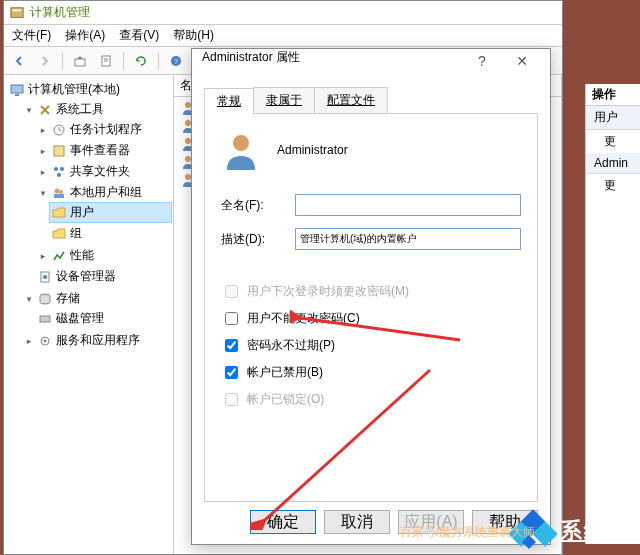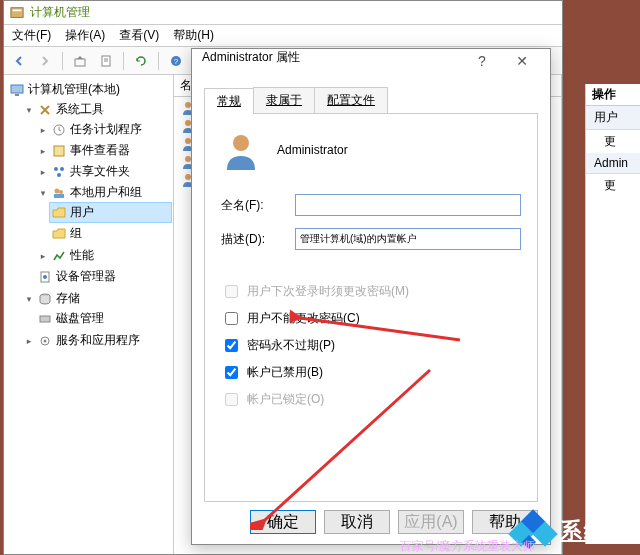--- a/index.html
+++ b/index.html
@@ -65,21 +65,21 @@
   
   
   .wm { position: absolute; right: 8px; bottom: 6px; display: flex; align-items: center; gap: 6px; }
   .wm .diamonds { position: relative; width: 42px; height: 36px; }
   .wm .d { position: absolute; width: 18px; height: 18px; transform: rotate(45deg); }
   .wm .d1 { left: 12px; top: 0; background: #1a6fdc; }
   .wm .d2 { left: 0; top: 12px; background: #2fb8e6; }
   .wm .d3 { left: 24px; top: 12px; background: #2fb8e6; }
   .wm .d4 { left: 12px; top: 24px; background: #1a6fdc; width: 10px; height: 10px; }
   .wm-text { font-size: 22px; color: #fff; font-weight: 700; letter-spacing: 2px; text-decoration: underline; }
-  .wm-sub { position: absolute; bottom: 0; right: 105px; color: #f0abfc; font-size: 12px; }
+  .wm-sub { position: absolute; bottom: 14px; right: 105px; color: #fdba74; font-size: 12px; }
 </style>
 </head>
 <body>
 
 <div class="app-window">
   <div class="titlebar">
     <span class="icon">
       <svg viewBox="0 0 16 16">
           <rect x="1" y="2" width="14" height="11" fill="#d9b36a" stroke="#8a6d2b"></rect>
           <rect x="3" y="4" width="10" height="2" fill="#fff"></rect>

